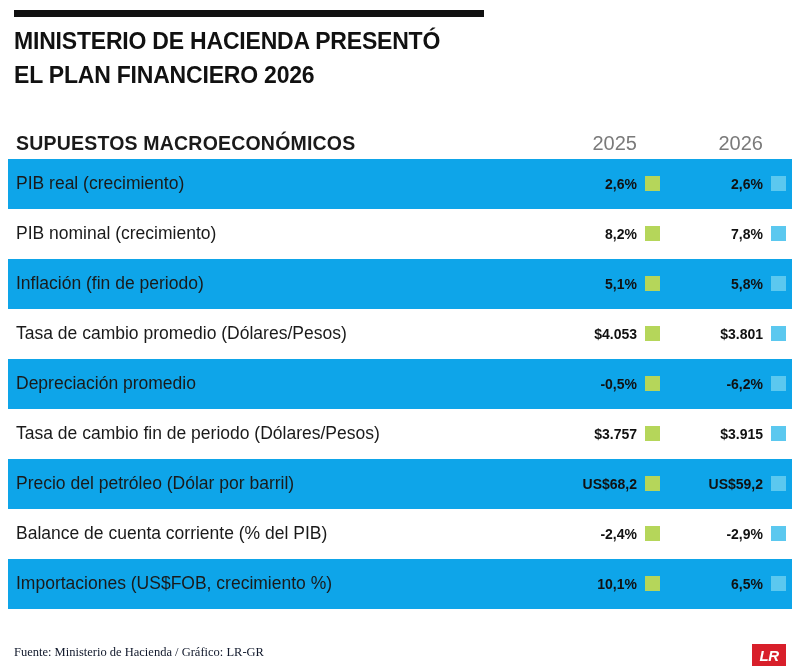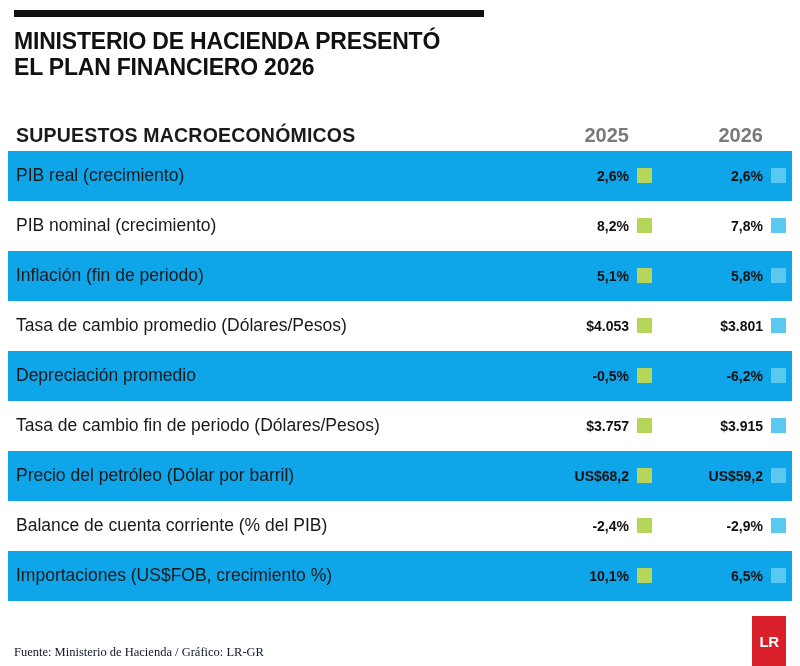--- a/index.html
+++ b/index.html
@@ -30,32 +30,31 @@
   }
   .title {
     font-size: 23px;
     font-weight: bold;
     line-height: 1.12;
     letter-spacing: -0.2px;
     margin: 0 0 0 6px;
     color: #111111;
     text-transform: uppercase;
   }
-  .title div { white-space: nowrap; }
+  .title div { white-space: nowrap; margin-top: 8px; }
 
   .table {
     margin-top: 26px;
     width: 784px;
   }
   .row {
     display: flex;
     align-items: center;
     height: 50px;
     box-sizing: border-box;
-    gap: 8px;
   }
   .row.head {
     height: 44px;
     align-items: flex-end;
   }
   .row.striped {
     background: #0ea5e9;
   }
   .cell-label {
     flex: 1 1 auto;
@@ -83,21 +82,21 @@
   .val-text {
     font-size: 14px;
     font-weight: bold;
     color: #111111;
     white-space: nowrap;
   }
   .row.head .cell-val {
     padding-bottom: 4px;
   }
   .row.head .val-text {
-    font-weight: bold;
+    font-weight: normal;
     font-size: 20px;
     color: #7a7a7a;
   }
   .swatch {
     width: 15px;
     height: 15px;
     flex: 0 0 15px;
     display: inline-block;
   }
   .swatch.hidden { visibility: hidden; }
@@ -108,29 +107,30 @@
     bottom: 16px;
     font-size: 12.5px;
     color: #0f172a;
     font-family: "Liberation Serif", serif;
   }
   .logo {
     position: absolute;
     right: 14px;
     bottom: 10px;
     width: 34px;
-    height: 50px;
+    height: 22px;
     background: #d81f2a;
     color: #ffffff;
     font-weight: bold;
     font-size: 15px;
     display: flex;
     align-items: center;
     justify-content: center;
     letter-spacing: -0.5px;
+    font-style: italic;
   }
 </style>
 </head>
 <body>
 
 <div class="page">
 
   <div class="top-rule"></div>
 
   <div class="title">

